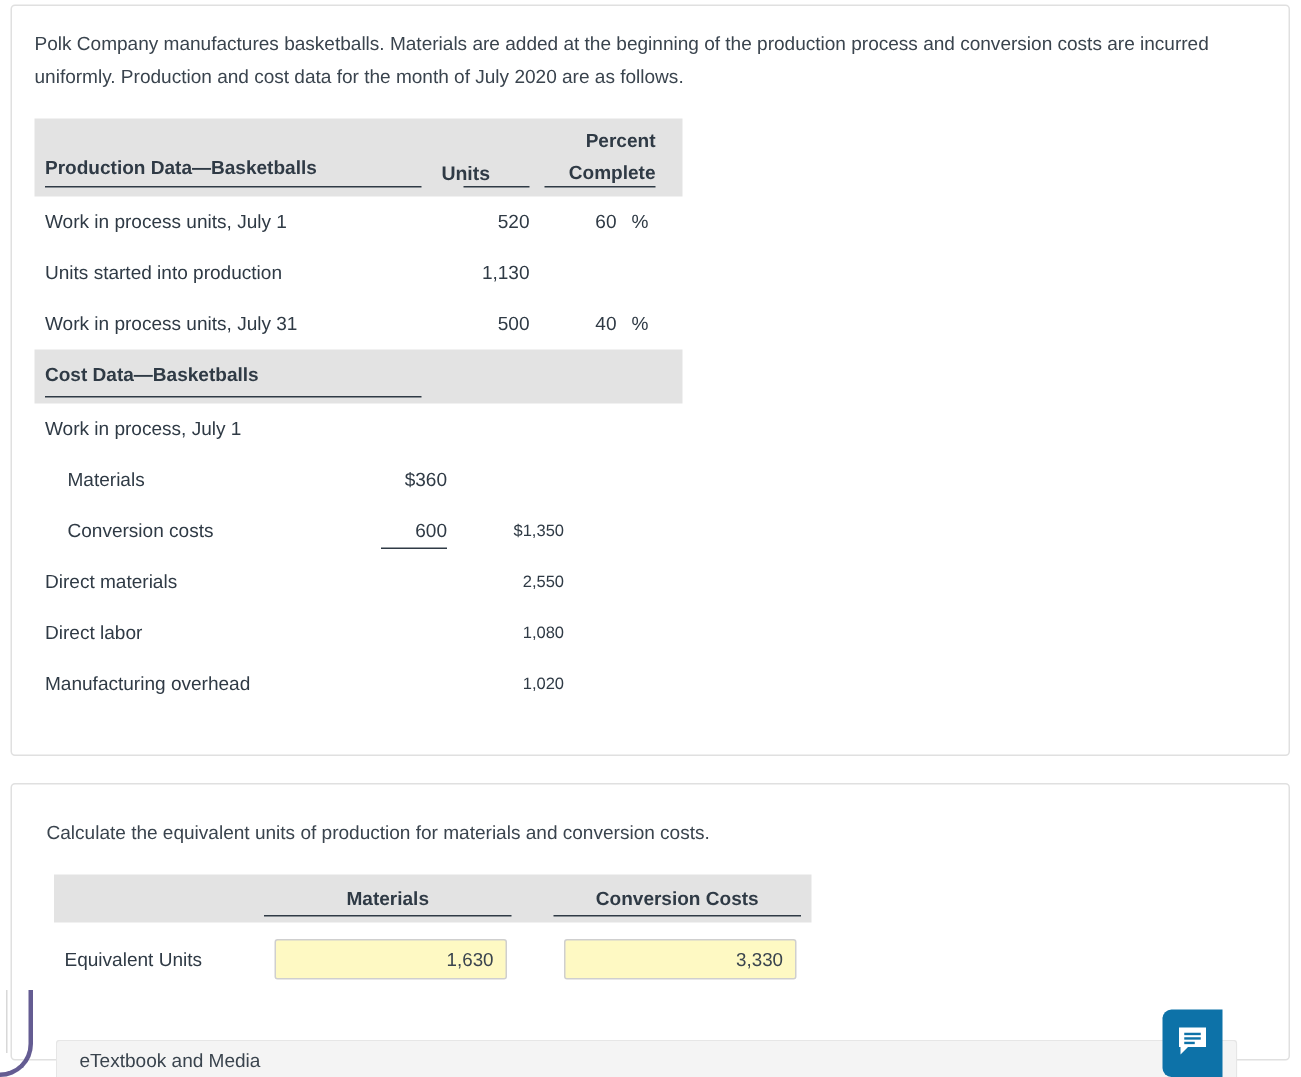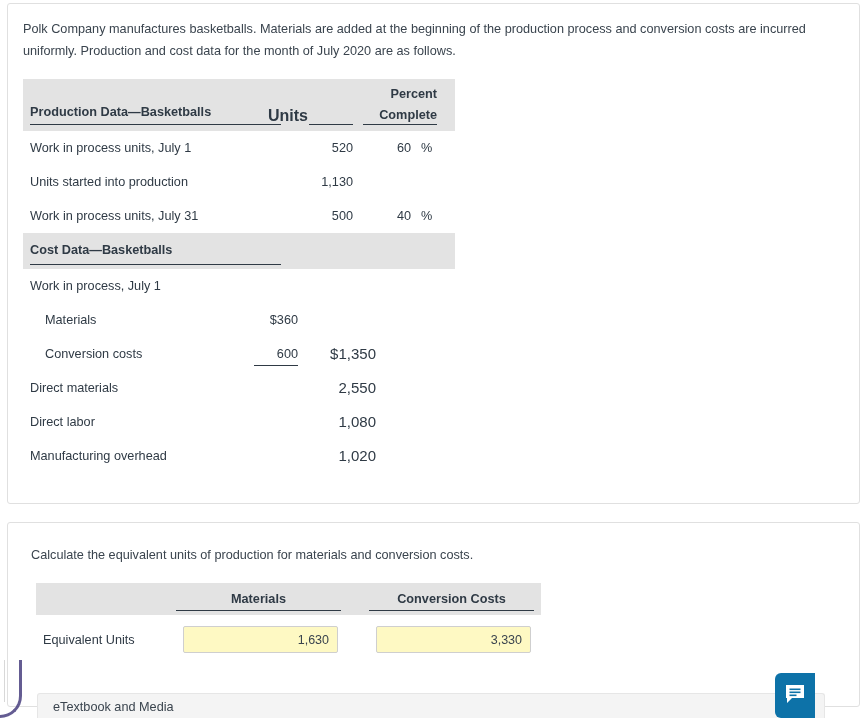--- a/index.html
+++ b/index.html
@@ -99,22 +99,22 @@
     width: 74px;
     text-align: right;
     font-size: 12.7px;
     font-weight: bold;
     line-height: 21px;
   }
   .hdr-units {
     position: absolute;
     left: 245px; top: 26px;
     width: 85px;
-    text-align: left;
-    font-size: 16px;
+    text-align: center;
+    font-size: 13px;
     font-weight: bold;
     line-height: 21px;
   }
   .ul-units {
     position: absolute;
     left: 286px; bottom: 6px;
     width: 44px; height: 1px;
     background: #2f3a45;
   }
   .ul-pct {
@@ -132,21 +132,21 @@
     text-align: right;
     font-size: 12.7px;
     line-height: 34px;
     white-space: nowrap;
   }
   .ccol-2 {
     position: absolute;
     left: 275px; top: 0;
     width: 78px;
     text-align: right;
-    font-size: 15px;
+    font-size: 11px;
     line-height: 34px;
     white-space: nowrap;
   }
   .ul-sub {
     position: absolute;
     left: 231px;
     bottom: 5px;
     width: 44px;
     height: 1px;
     background: #2f3a45;

